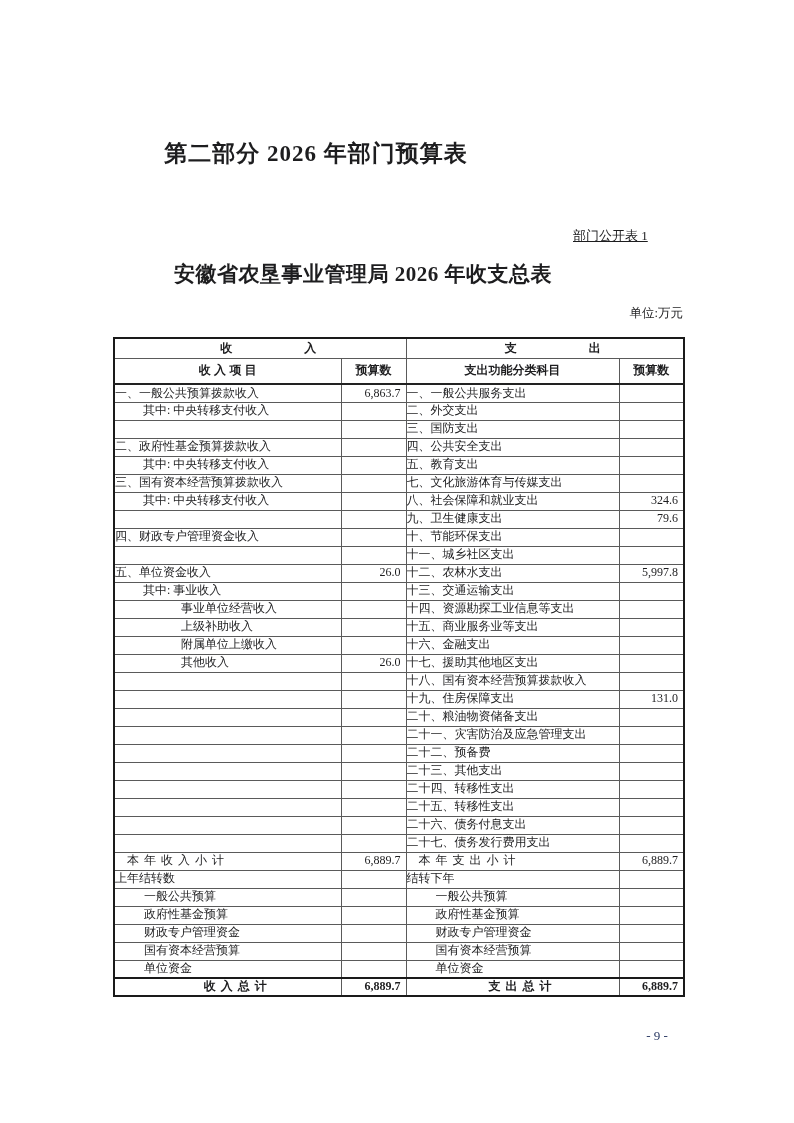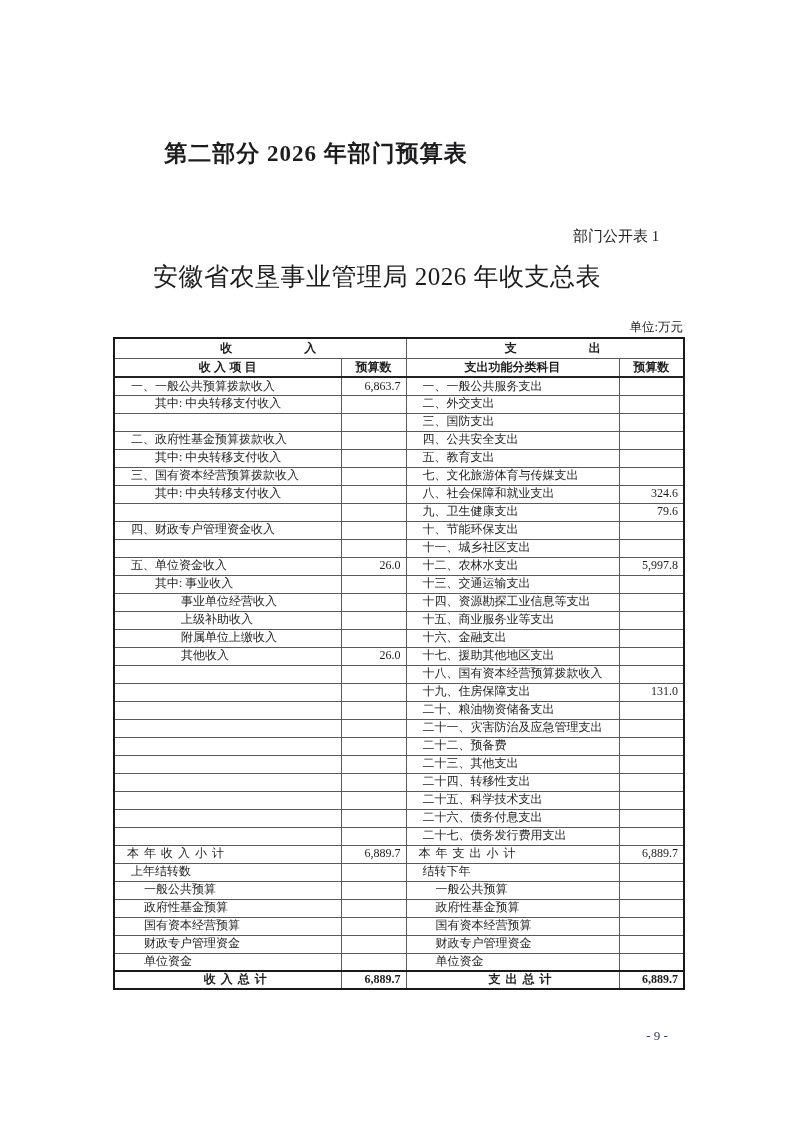--- a/index.html
+++ b/index.html
@@ -15,52 +15,52 @@
     width: 794px; height: 1123px; position: relative;
     font-family: "Liberation Serif", "DejaVu Serif", serif;
     color: var(--ink);
   }
   .page { position: absolute; left: 0; top: 0; width: 794px; height: 1123px; background: var(--paper); overflow: hidden; }
 
   .section-title {
     position: absolute; top: 138px; left: 0; width: 632px;
     text-align: center; font-size: 23px; font-weight: bold; letter-spacing: 1px;
   }
-  .table-note { position: absolute; top: 227px; left: 573px; font-size: 15px; }
+  .table-note { position: absolute; top: 227px; left: 573px; font-size: 13px; text-decoration: underline; }
   .table-title {
-    position: absolute; top: 260px; left: 153px;
-    font-size: 25px; font-weight: normal; letter-spacing: 0.5px;
-  }
-  .unit-label { position: absolute; top: 319px; left: 433px; width: 250px; text-align: right; font-size: 12.5px; }
+    position: absolute; top: 260px; left: 174px;
+    font-size: 21px; font-weight: bold; letter-spacing: 0.5px;
+  }
+  .unit-label { position: absolute; top: 305px; left: 433px; width: 250px; text-align: right; font-size: 12.5px; }
 
   .budget-wrap { position: absolute; top: 337px; left: 113px; }
   table.budget {
     border-collapse: collapse; table-layout: fixed; width: 570px;
     border: 2px solid var(--border-strong);
   }
   table.budget td {
     border: 1px solid var(--border-light);
     overflow: hidden; white-space: nowrap;
     font-size: 12px; line-height: 1.1; vertical-align: middle;
   }
   td.h1 {
     font-family: "Liberation Sans", "DejaVu Sans", sans-serif;
     font-weight: bold; text-align: center; font-size: 14px; height: 20px; padding-left: 16px;
   }
   td.h2 {
     font-family: "Liberation Sans", "DejaVu Sans", sans-serif;
-    font-weight: bold; text-align: center; font-size: 12.5px; height: 19px;
+    font-weight: bold; text-align: center; font-size: 12.5px; height: 26px;
   }
   table.budget thead tr:last-child td { border-bottom: 2px solid #222222; }
   td.mid { border-left: 1.5px solid #333333; }
   tbody td { height: 18px; }
   td.lbl { text-align: left; }
   td.val { text-align: right; padding-right: 5px; }
-  .ind0 { padding-left: 16px; }
-  .ind1 { padding-left: 40px; }
+  .ind0 { padding-left: 0; }
+  .ind1 { padding-left: 28px; }
   .ind2 { padding-left: 66px; }
   .ind3 { padding-left: 29px; }
   tr.subtotal td { border-top: 1.5px solid #333333; }
   tr.subtotal td.lbl { text-align: left; padding-left: 12px; letter-spacing: 1px; }
   tr.total td { border-top: 2px solid var(--border-strong); font-weight: bold; }
   tr.total td.lbl { text-align: center; padding-left: 16px; letter-spacing: 1px; }
 
   .page-number {
     position: absolute; top: 1028px; left: 617px; width: 80px;
     text-align: center; font-size: 13px; color: var(--page-number-ink);
@@ -230,21 +230,21 @@
           </tr>
           <tr>
             <td class="lbl ind0"></td>
             <td class="val"></td>
             <td class="lbl ind0 mid">二十四、转移性支出</td>
             <td class="val"></td>
           </tr>
           <tr>
             <td class="lbl ind0"></td>
             <td class="val"></td>
-            <td class="lbl ind0 mid">二十五、科学技术支出</td>
+            <td class="lbl ind0 mid">二十五、转移性支出</td>
             <td class="val"></td>
           </tr>
           <tr>
             <td class="lbl ind0"></td>
             <td class="val"></td>
             <td class="lbl ind0 mid">二十六、债务付息支出</td>
             <td class="val"></td>
           </tr>
           <tr>
             <td class="lbl ind0"></td>
@@ -270,29 +270,29 @@
             <td class="lbl ind3 mid">一般公共预算</td>
             <td class="val"></td>
           </tr>
           <tr>
             <td class="lbl ind3">政府性基金预算</td>
             <td class="val"></td>
             <td class="lbl ind3 mid">政府性基金预算</td>
             <td class="val"></td>
           </tr>
           <tr>
+            <td class="lbl ind3">财政专户管理资金</td>
+            <td class="val"></td>
+            <td class="lbl ind3 mid">财政专户管理资金</td>
+            <td class="val"></td>
+          </tr>
+          <tr>
             <td class="lbl ind3">国有资本经营预算</td>
             <td class="val"></td>
             <td class="lbl ind3 mid">国有资本经营预算</td>
-            <td class="val"></td>
-          </tr>
-          <tr>
-            <td class="lbl ind3">财政专户管理资金</td>
-            <td class="val"></td>
-            <td class="lbl ind3 mid">财政专户管理资金</td>
             <td class="val"></td>
           </tr>
           <tr>
             <td class="lbl ind3">单位资金</td>
             <td class="val"></td>
             <td class="lbl ind3 mid">单位资金</td>
             <td class="val"></td>
           </tr>
           <tr class="total">
             <td class="lbl ind0">收 入 总 计</td>

